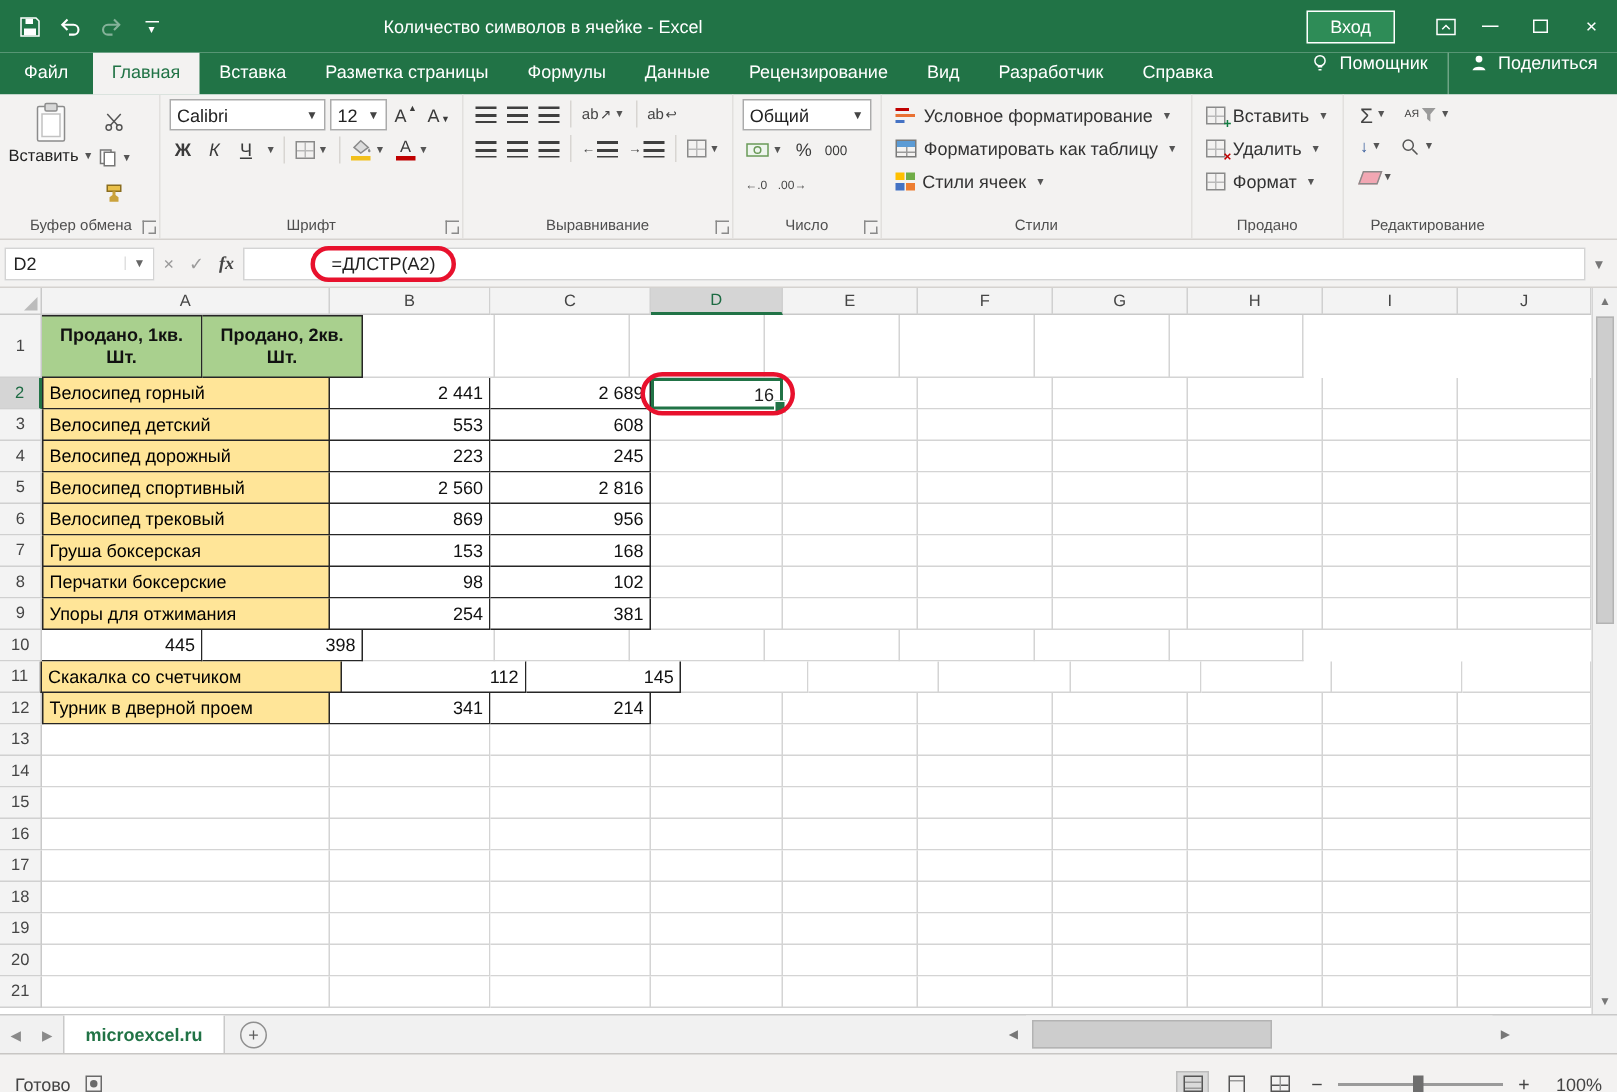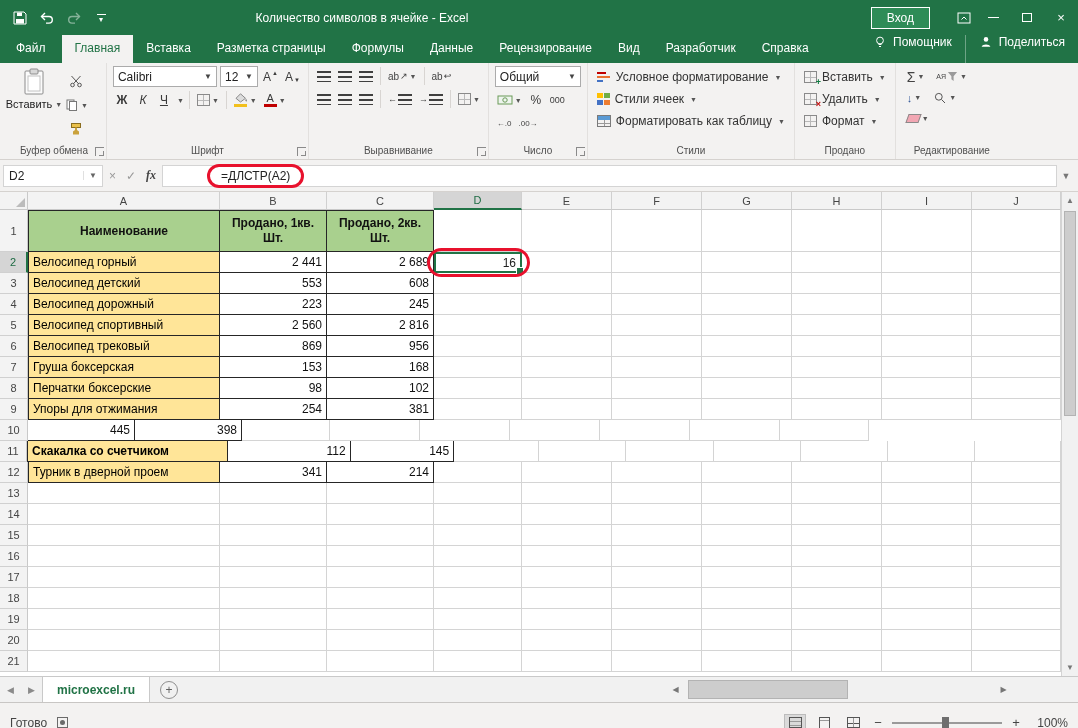--- a/index.html
+++ b/index.html
@@ -394,27 +394,27 @@
   </div>
 
   <div class="rgroup">
     <div id="styles-items">
         <div class="style-row">
           <span class="cf-ic"></span>
           <span>Условное форматирование</span>
           <span class="arr">▼</span>
         </div>
         <div class="style-row">
+          <span class="tbl-ic"></span>
+          <span>Форматировать как таблицу</span>
+          <span class="arr">▼</span>
+        </div>
+        <div class="style-row">
           <span class="cs-ic"></span>
           <span>Стили ячеек</span>
-          <span class="arr">▼</span>
-        </div>
-        <div class="style-row">
-          <span class="tbl-ic"></span>
-          <span>Форматировать как таблицу</span>
           <span class="arr">▼</span>
         </div>
       </div>
     <div class="glabel">Стили</div>
   </div>
 
   <div class="rgroup">
     <div id="cells-items">
         <div class="cell-row">
           <span class="grid-ic">
@@ -507,21 +507,20 @@
         <div class="colh sel" style="width: 88px;">D</div>
         <div class="colh" style="width: 90px;">E</div>
         <div class="colh" style="width: 90px;">F</div>
         <div class="colh" style="width: 90px;">G</div>
         <div class="colh" style="width: 90px;">H</div>
         <div class="colh" style="width: 90px;">I</div>
         <div class="colh" style="width: 89px;">J</div>
       </div>
       <div class="grow" style="height: 42px;">
         <div class="rowh">1</div>
-        <div class="cell c-hdr first" style="width: 192px;">Наименование</div>
         <div class="cell c-hdr" style="width: 107px;">Продано, 1кв.
 Шт.</div>
         <div class="cell c-hdr" style="width: 107px;">Продано, 2кв.
 Шт.</div>
         <div class="cell" style="width: 88px;"></div>
         <div class="cell" style="width: 90px;"></div>
         <div class="cell" style="width: 90px;"></div>
         <div class="cell" style="width: 90px;"></div>
         <div class="cell" style="width: 90px;"></div>
         <div class="cell" style="width: 90px;"></div>
@@ -638,21 +637,21 @@
         <div class="cell" style="width: 88px;"></div>
         <div class="cell" style="width: 90px;"></div>
         <div class="cell" style="width: 90px;"></div>
         <div class="cell" style="width: 90px;"></div>
         <div class="cell" style="width: 90px;"></div>
         <div class="cell" style="width: 90px;"></div>
         <div class="cell" style="width: 89px;"></div>
       </div>
       <div class="grow" style="height: 21px;">
         <div class="rowh">11</div>
-        <div class="cell c-name" style="width: 208px; font-weight: bold;">Скакалка со счетчиком</div>
+        <div class="cell c-name" style="width: 208px;">Скакалка со счетчиком</div>
         <div class="cell c-num" style="width: 127px;">112</div>
         <div class="cell c-num" style="width: 107px;">145</div>
         <div class="cell" style="width: 88px;"></div>
         <div class="cell" style="width: 90px;"></div>
         <div class="cell" style="width: 90px;"></div>
         <div class="cell" style="width: 90px;"></div>
         <div class="cell" style="width: 90px;"></div>
         <div class="cell" style="width: 90px;"></div>
         <div class="cell" style="width: 89px;"></div>
       </div>

